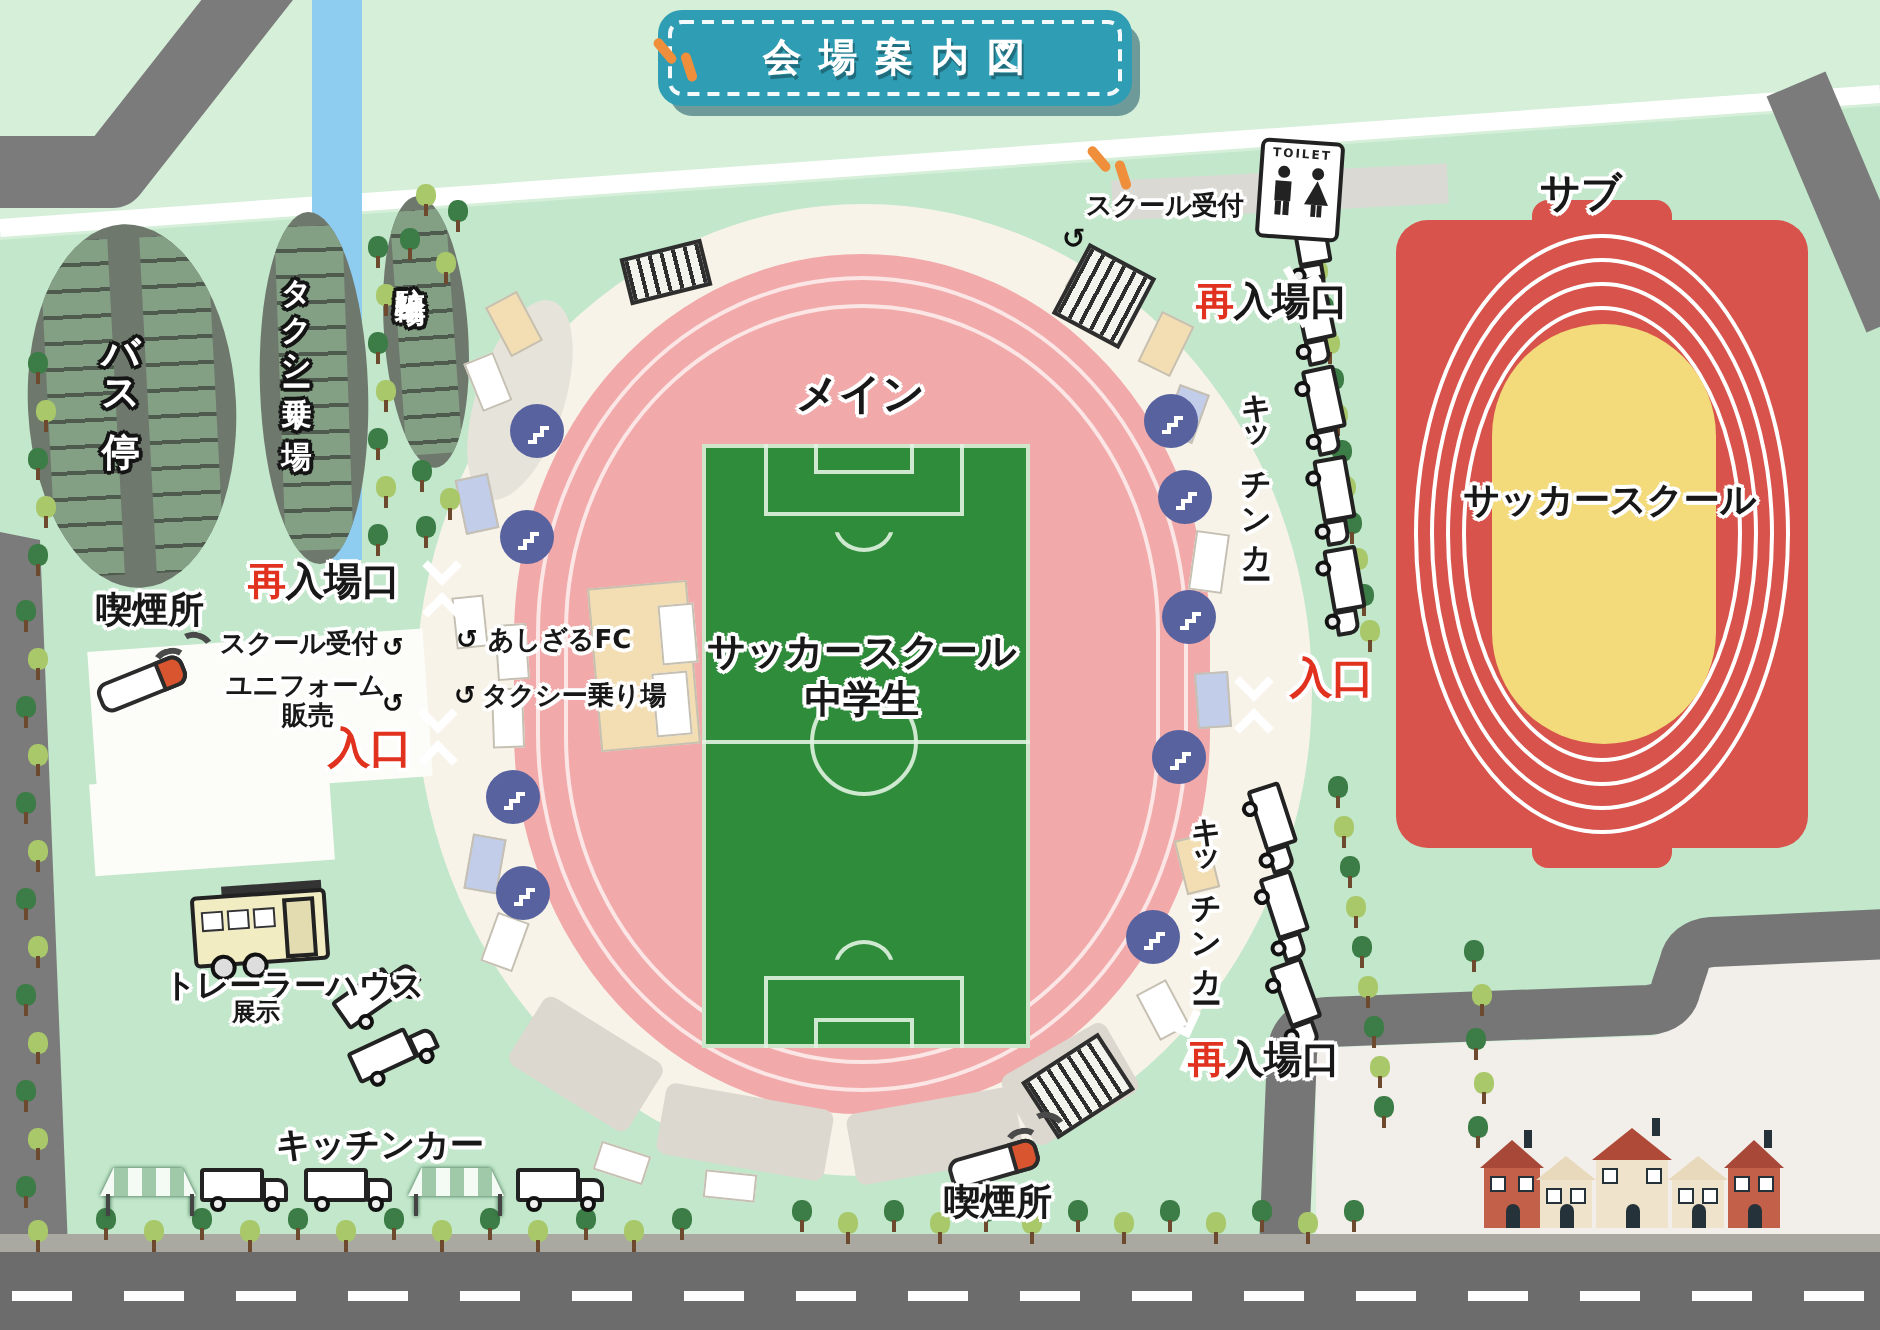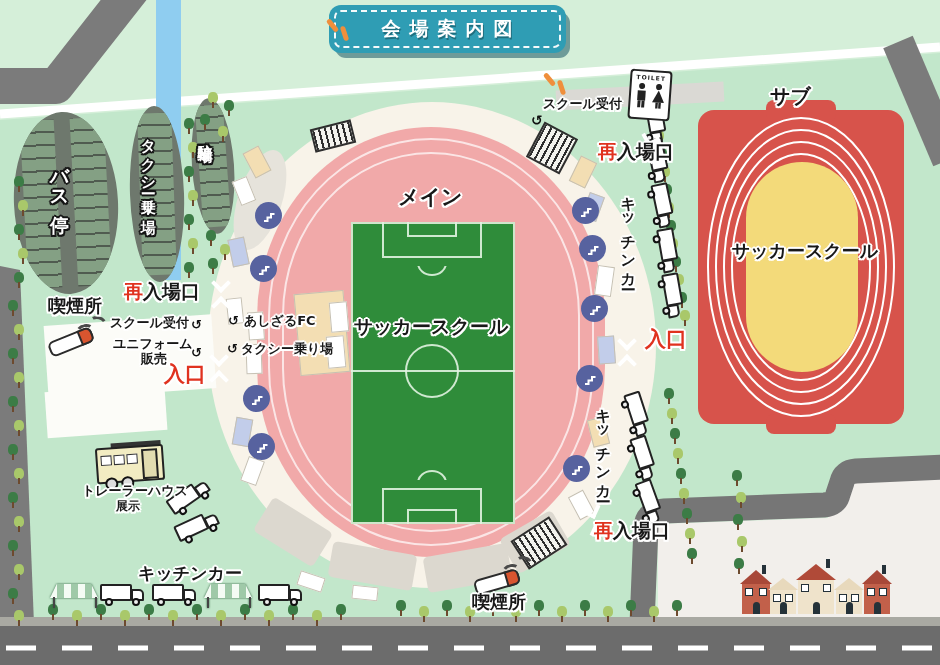--- a/index.html
+++ b/index.html
@@ -221,32 +221,33 @@
   <div class="lbl ol-w" style="left:141px;top:352px;font-size:13px;">販売</div>
   <div class="arrow-ic" style="left:191px;top:317px;font-size:13px;">↺</div>
   <div class="arrow-ic" style="left:191px;top:345px;font-size:13px;">↺</div>
   <div class="arrow-ic" style="left:228px;top:313px;font-size:13px;">↺</div>
   <div class="arrow-ic" style="left:227px;top:341px;font-size:13px;">↺</div>
   <div class="lbl ol-w" style="left:244px;top:314px;font-size:13px;">あしざるFC</div>
   <div class="lbl ol-w" style="left:241px;top:342px;font-size:13px;">タクシー乗り場</div>
 
   <div class="lbl ol-w" style="left:398px;top:186px;font-size:21px;">メイン</div>
   <div class="lbl ol-w ctr" style="left:331px;top:316px;width:200px;font-size:19px;">サッカースクール</div>
+  <div class="lbl ol-w ctr" style="left:331px;top:340px;width:200px;font-size:19px;">中学生</div>
 
   <div class="lbl ol-w" style="left:770px;top:86px;font-size:20px;">サブ</div>
   <div class="lbl ol-w ctr" style="left:705px;top:241px;width:200px;font-size:18px;">サッカースクール</div>
 
   <div class="lbl ol-w" style="left:543px;top:97px;font-size:13px;">スクール受付</div>
   <div class="arrow-ic" style="left:531px;top:112px;font-size:14px;">↺</div>
 
   <div class="lbl ol-w v" style="left:620px;top:186px;font-size:15px;">キッチンカー</div>
   <div class="lbl ol-w v" style="left:595px;top:398px;font-size:15px;">キッチンカー</div>
   <div class="lbl ol-w" style="left:138px;top:564px;font-size:17px;">キッチンカー</div>
 
-  <div class="lbl ol-w" style="left:82px;top:484px;font-size:13px;">トレーラーハウス</div>
+  <div class="lbl ol-w" style="left:82px;top:484px;font-size:16px;">トレーラーハウス</div>
   <div class="lbl ol-w" style="left:116px;top:500px;font-size:12px;">展示</div>
 
 
   <div id="title">
     <div id="banner">会場案内図</div>
   </div>
   <div class="mk" style="left:330px;top:18px;transform:rotate(-40deg);"></div>
   <div class="mk" style="left:342px;top:26px;transform:rotate(-18deg);"></div>
   <div class="mk" style="left:547px;top:72px;transform:rotate(140deg);"></div>
   <div class="mk" style="left:559px;top:80px;transform:rotate(162deg);"></div>

